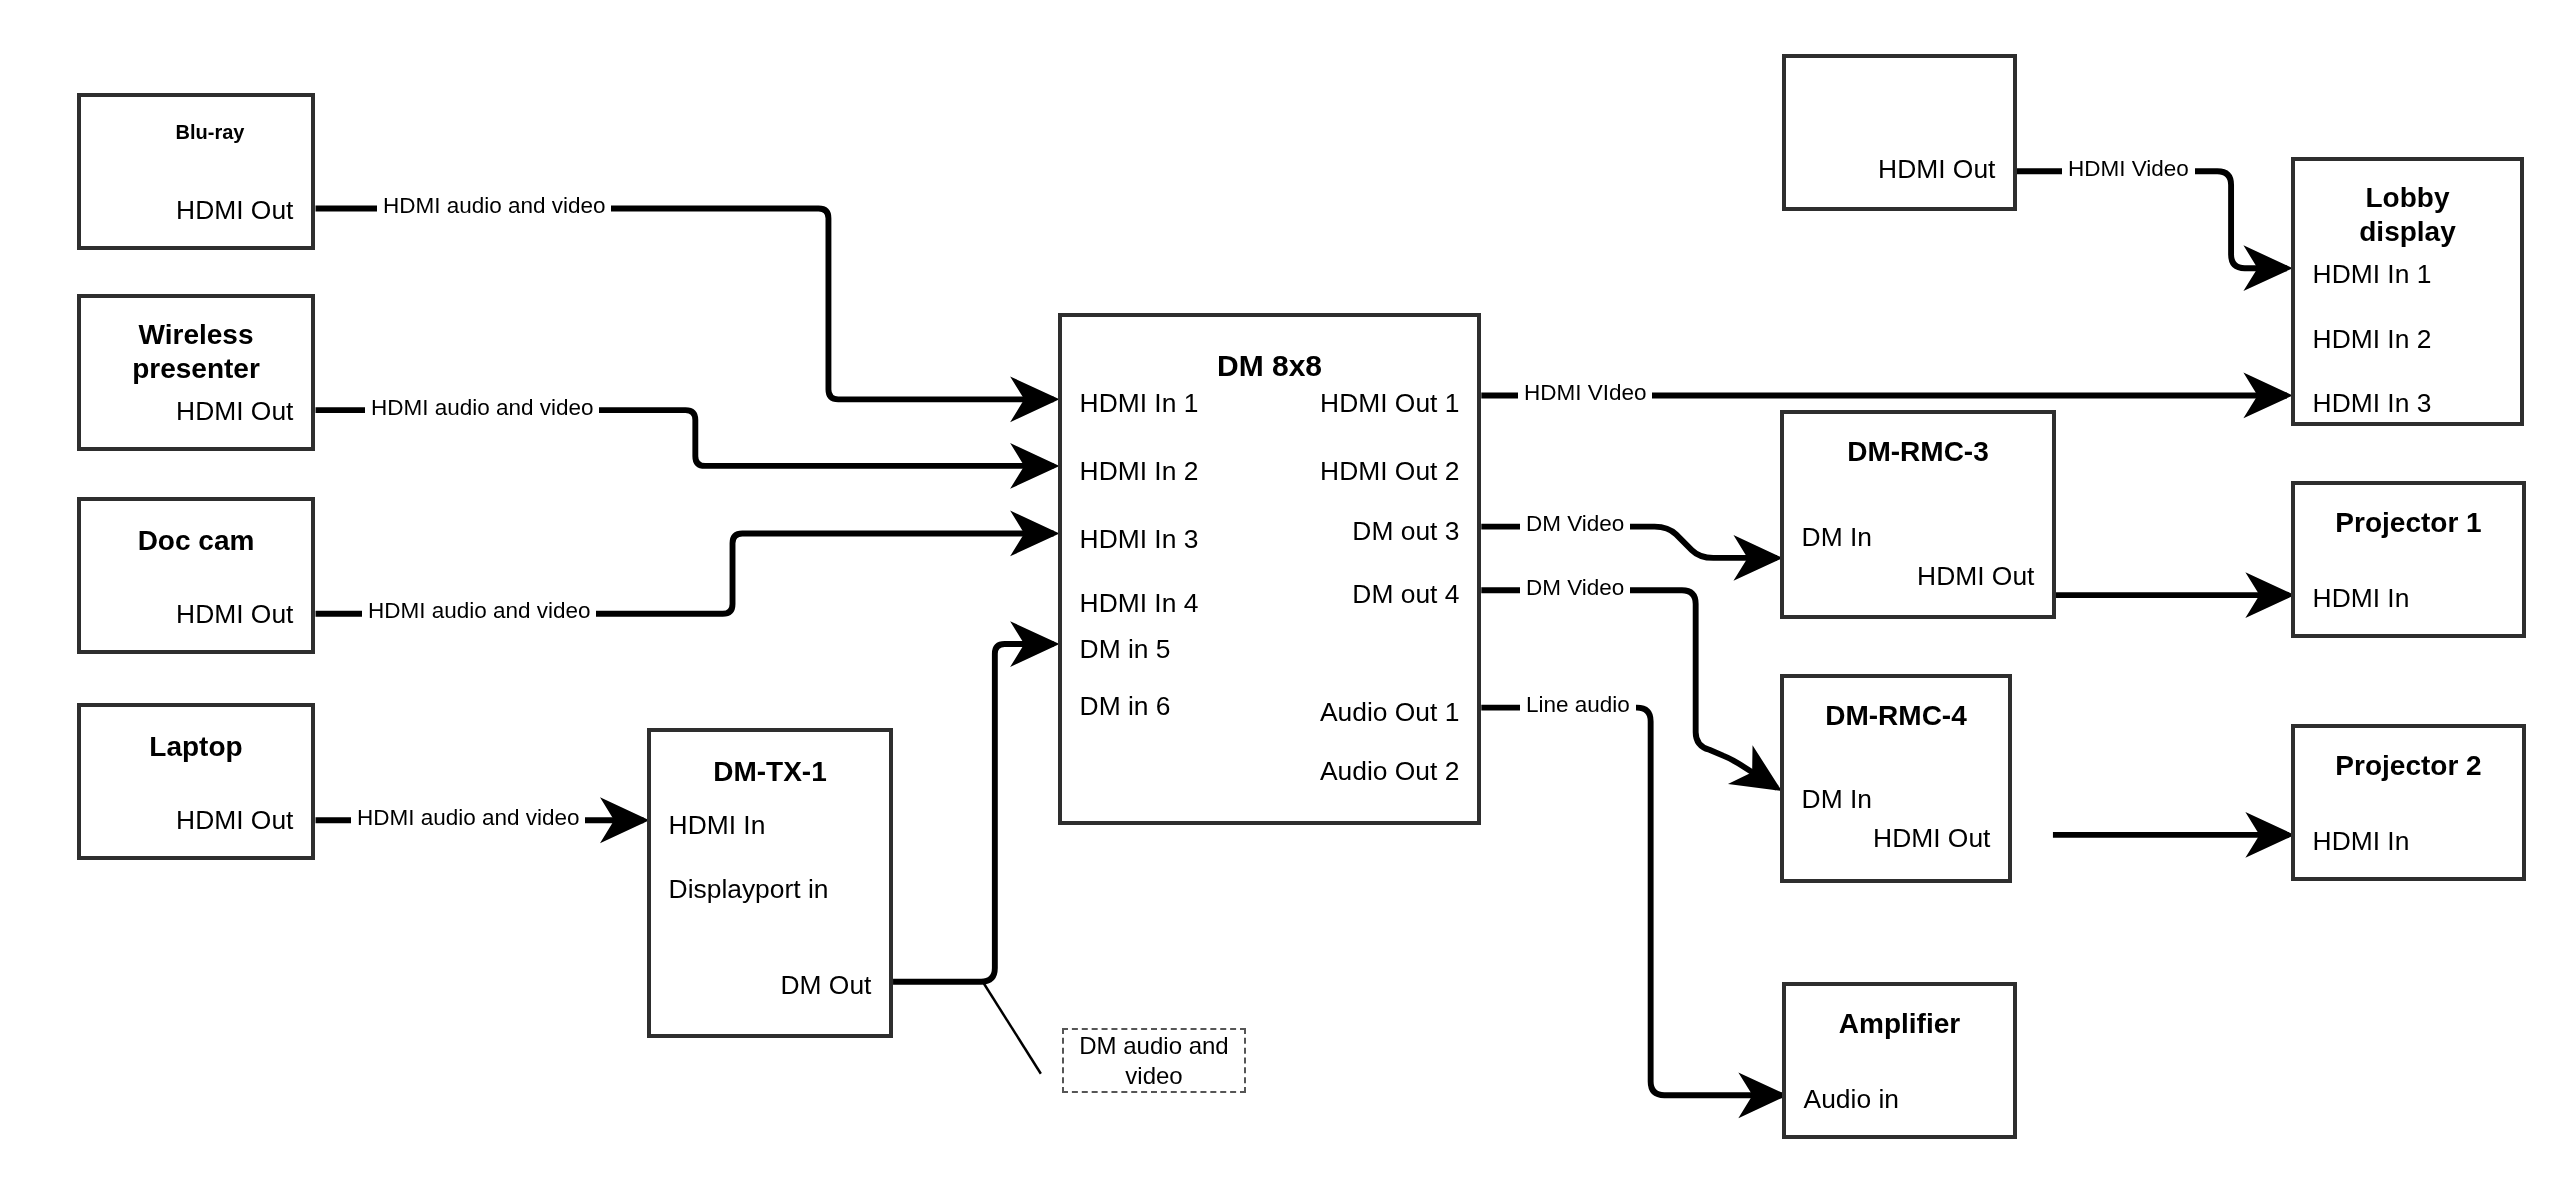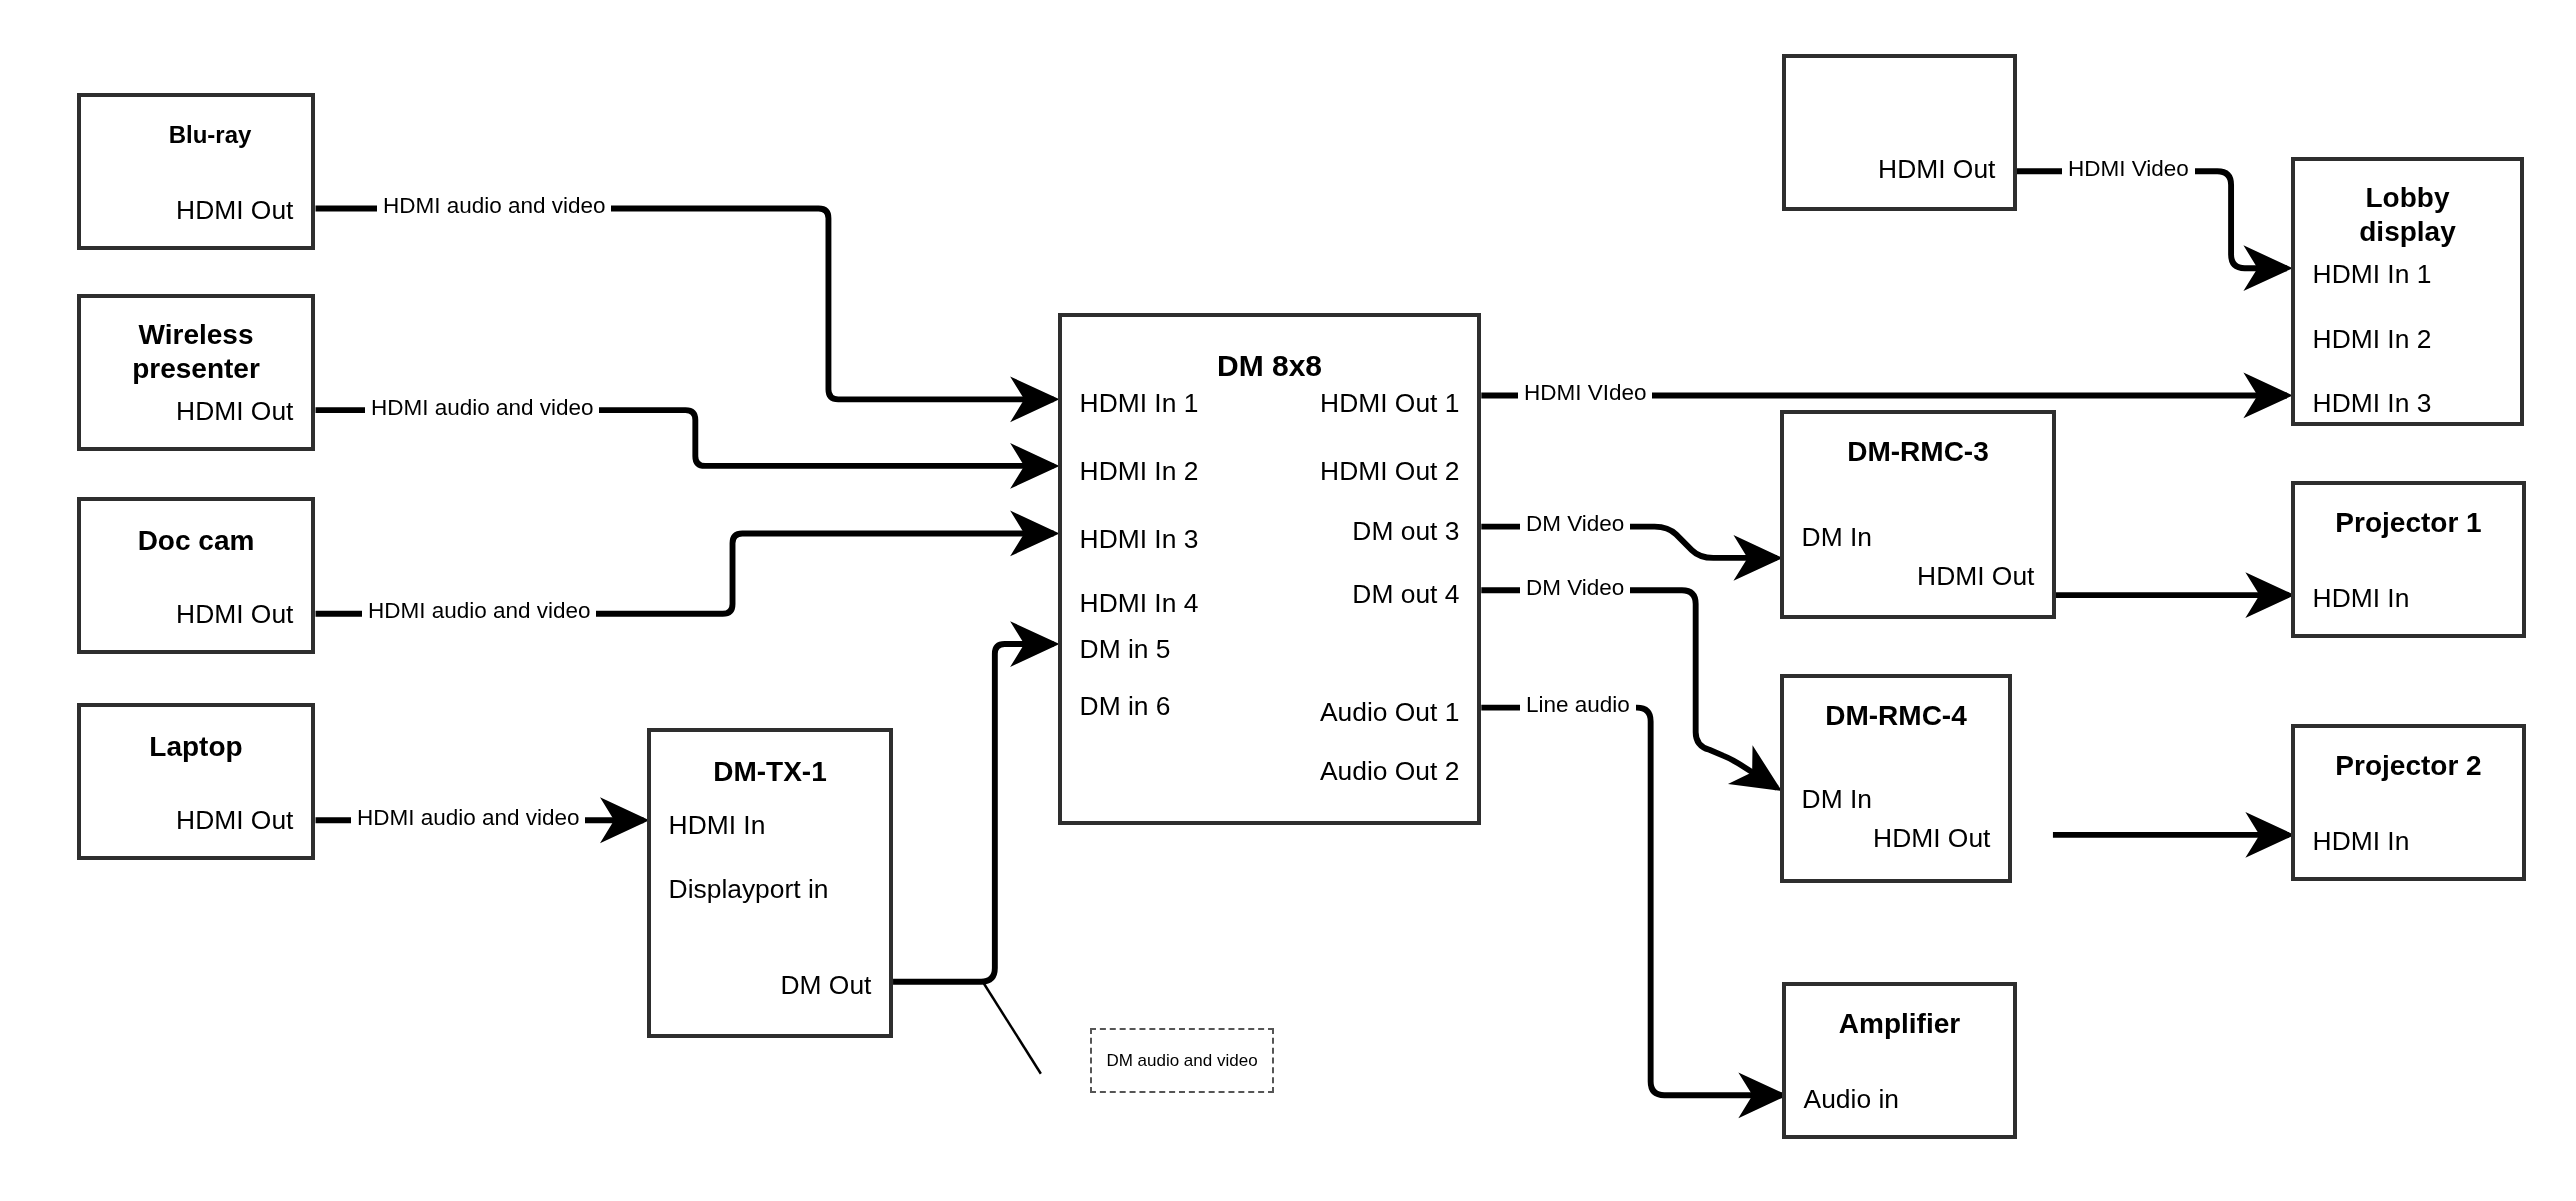--- a/index.html
+++ b/index.html
@@ -50,21 +50,21 @@
 
       <path d="M2097,608 L2338,608" marker-end="url(#arw)"></path>
 
       <path d="M2097,853 L2338,853" marker-end="url(#arw)"></path>
     </g>
 
     <path d="M1003,1002 L1063,1097" fill="none" stroke="#000" stroke-width="2.5"></path>
   </svg>
 
   <div class="node" style="left:77px;top:93px;width:238px;height:157px;">
-    <div class="title" style="top:23.5px;font-size:24px;padding-left:28px;">Blu-ray</div>
+    <div class="title" style="top:23.5px;font-size:20px;padding-left:28px;">Blu-ray</div>
     <div class="port r" style="top:98px;font-size:26.4px;">HDMI Out</div>
   </div>
 
   <div class="node" style="left:77px;top:294px;width:238px;height:157px;">
     <div class="title" style="top:19.6px;font-size:28px;line-height:1.22;padding:0 25.5px;">Wireless presenter</div>
     <div class="port r" style="top:98px;font-size:26.4px;">HDMI Out</div>
   </div>
 
   <div class="node" style="left:77px;top:497px;width:238px;height:157px;">
     <div class="title" style="top:23.5px;font-size:28px;">Doc cam</div>
@@ -130,21 +130,21 @@
   <div class="node" style="left:2291px;top:724px;width:235px;height:157px;">
     <div class="title" style="top:21.5px;font-size:28px;">Projector 2</div>
     <div class="port l" style="top:98px;font-size:26.4px;">HDMI In</div>
   </div>
 
   <div class="node" style="left:1782px;top:982px;width:235px;height:157px;">
     <div class="title" style="top:21.5px;font-size:28px;">Amplifier</div>
     <div class="port l" style="top:98px;font-size:26.4px;">Audio in</div>
   </div>
 
-  <div class="note" style="left:1090px;top:1028px;width:184px;height:65px;font-size:17px;">
+  <div class="note" style="left:1062px;top:1028px;width:184px;height:65px;font-size:24px;">
     <span>DM audio and video</span>
   </div>
 
   <div class="wlabel" style="left:377px;top:193px;font-size:22.5px;">HDMI audio and video</div>
   <div class="wlabel" style="left:365px;top:395px;font-size:22.5px;">HDMI audio and video</div>
   <div class="wlabel" style="left:362px;top:598px;font-size:22.5px;">HDMI audio and video</div>
   <div class="wlabel" style="left:351px;top:805px;font-size:22.5px;">HDMI audio and video</div>
   <div class="wlabel" style="left:2062px;top:156px;font-size:22.5px;">HDMI Video</div>
   <div class="wlabel" style="left:1518px;top:380px;font-size:22.5px;">HDMI VIdeo</div>
   <div class="wlabel" style="left:1520px;top:511px;font-size:22.5px;">DM Video</div>

